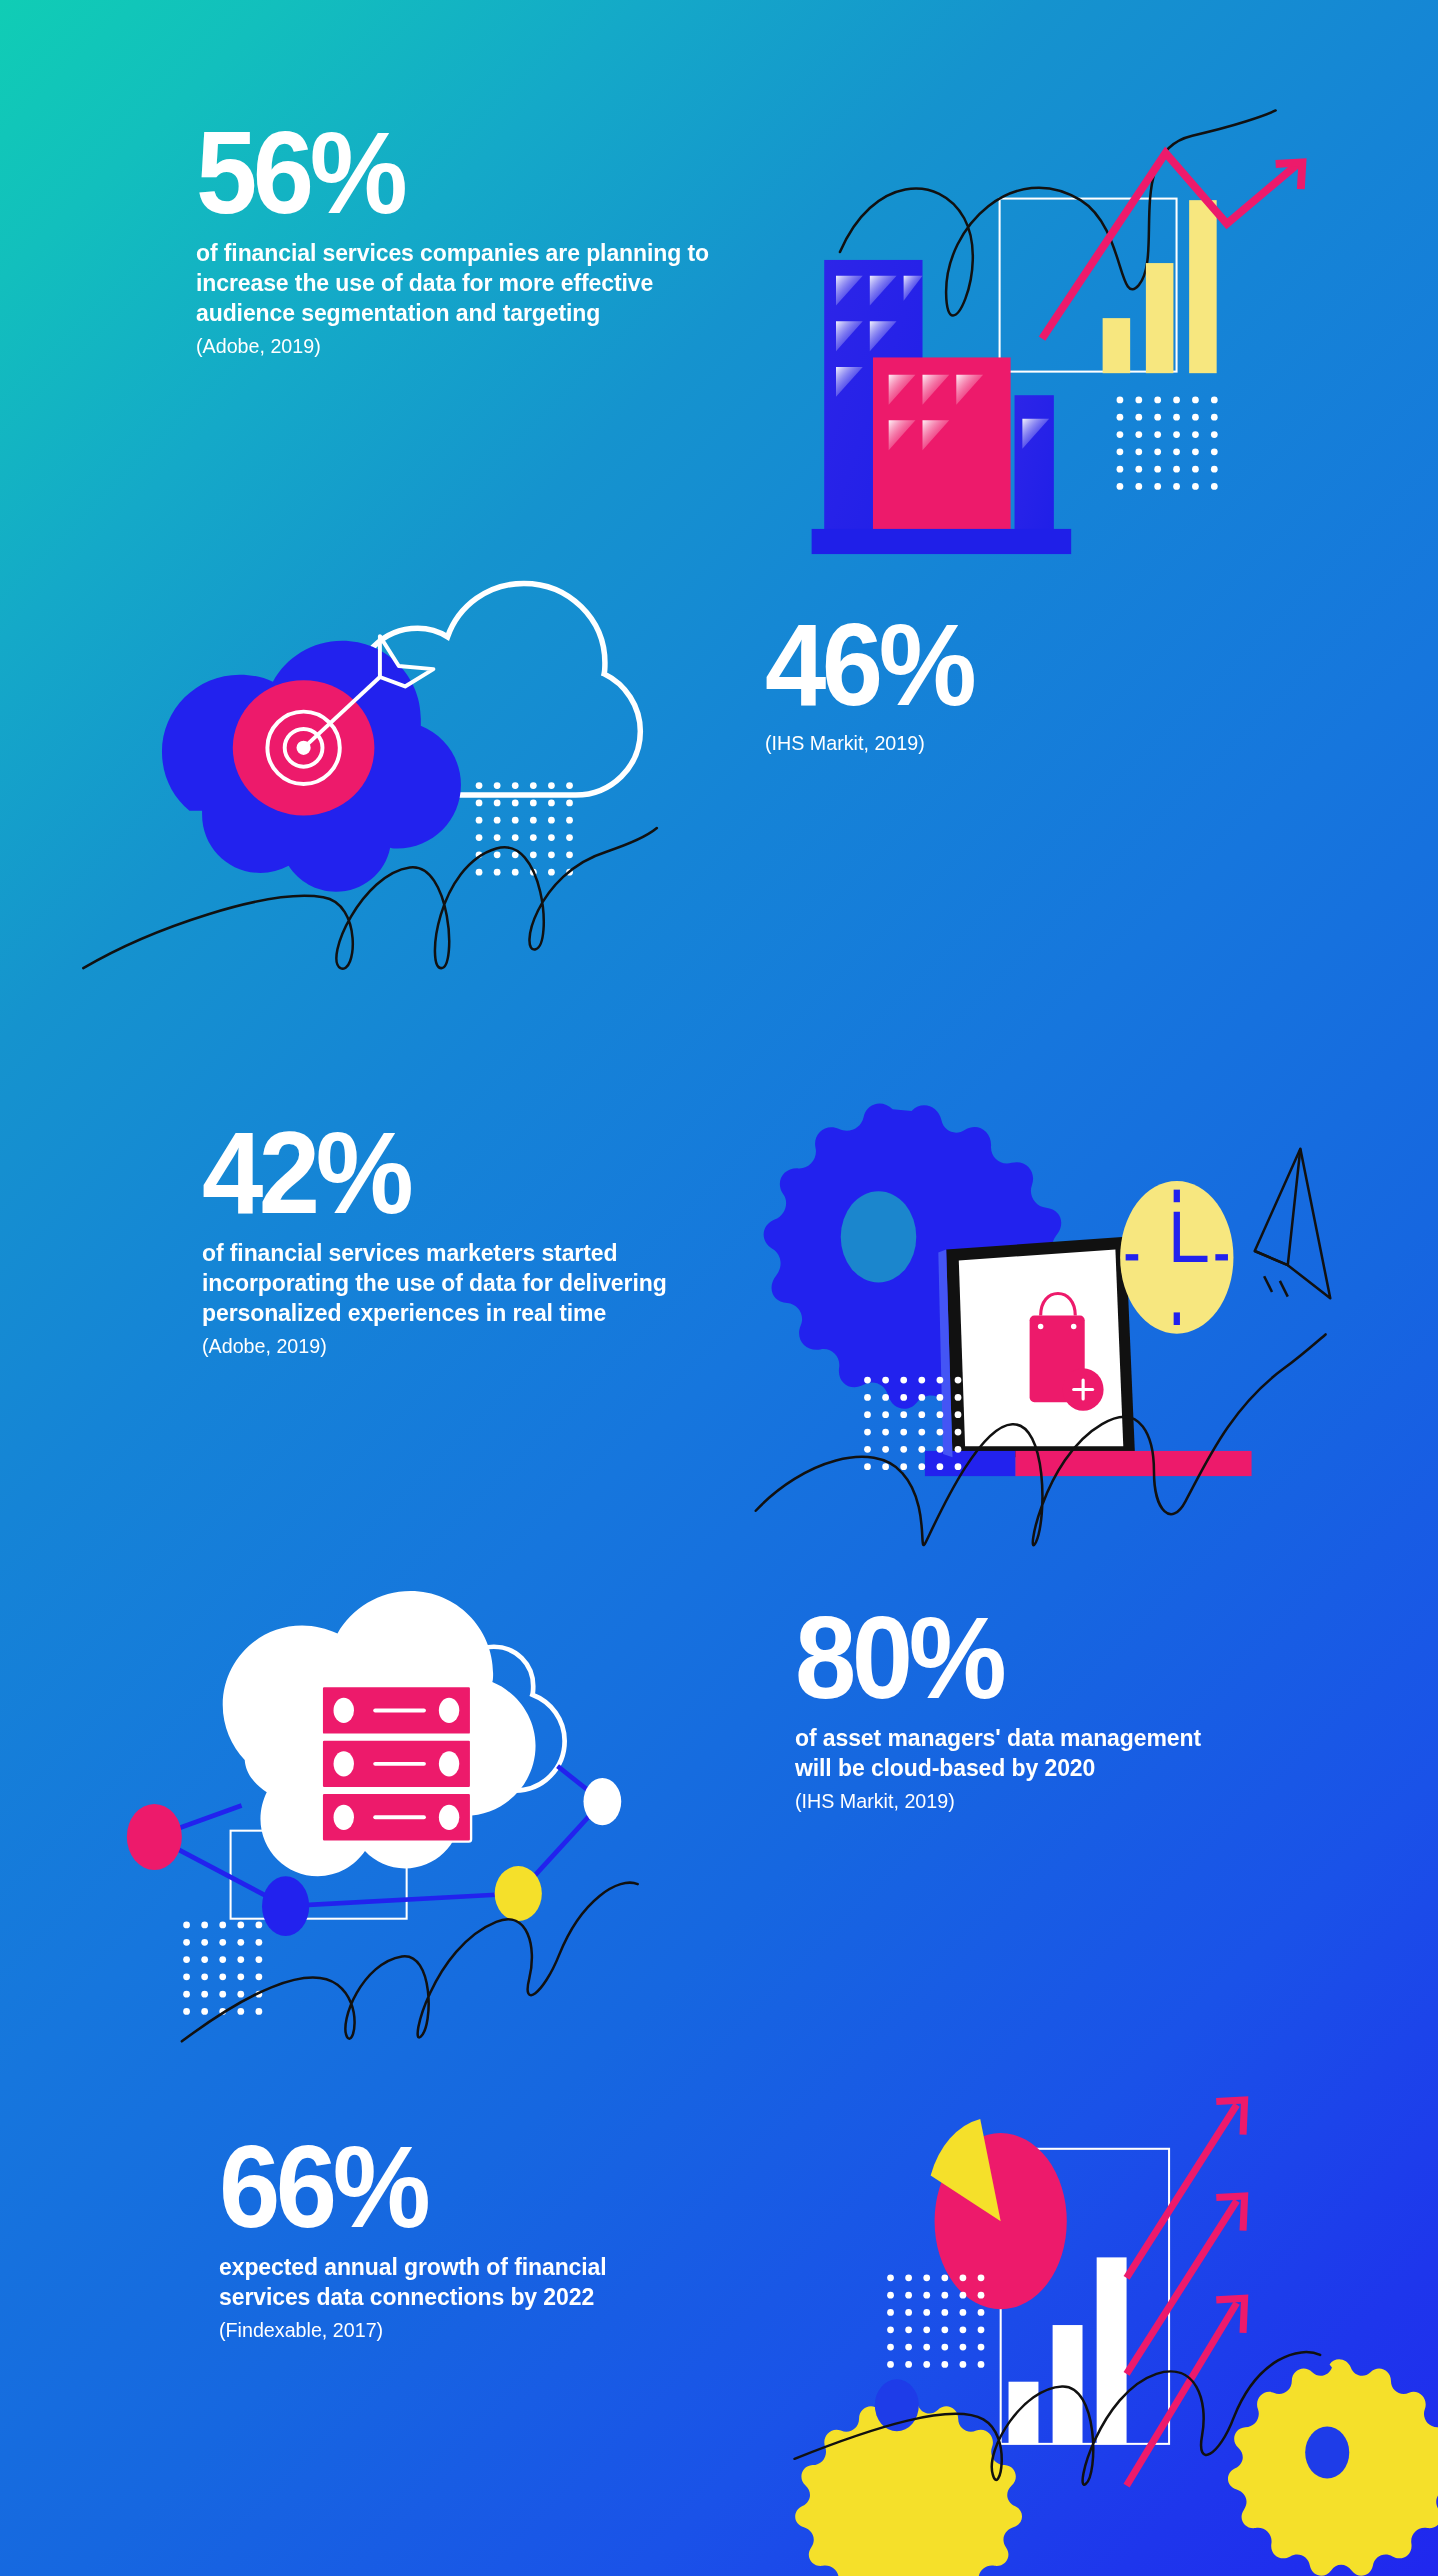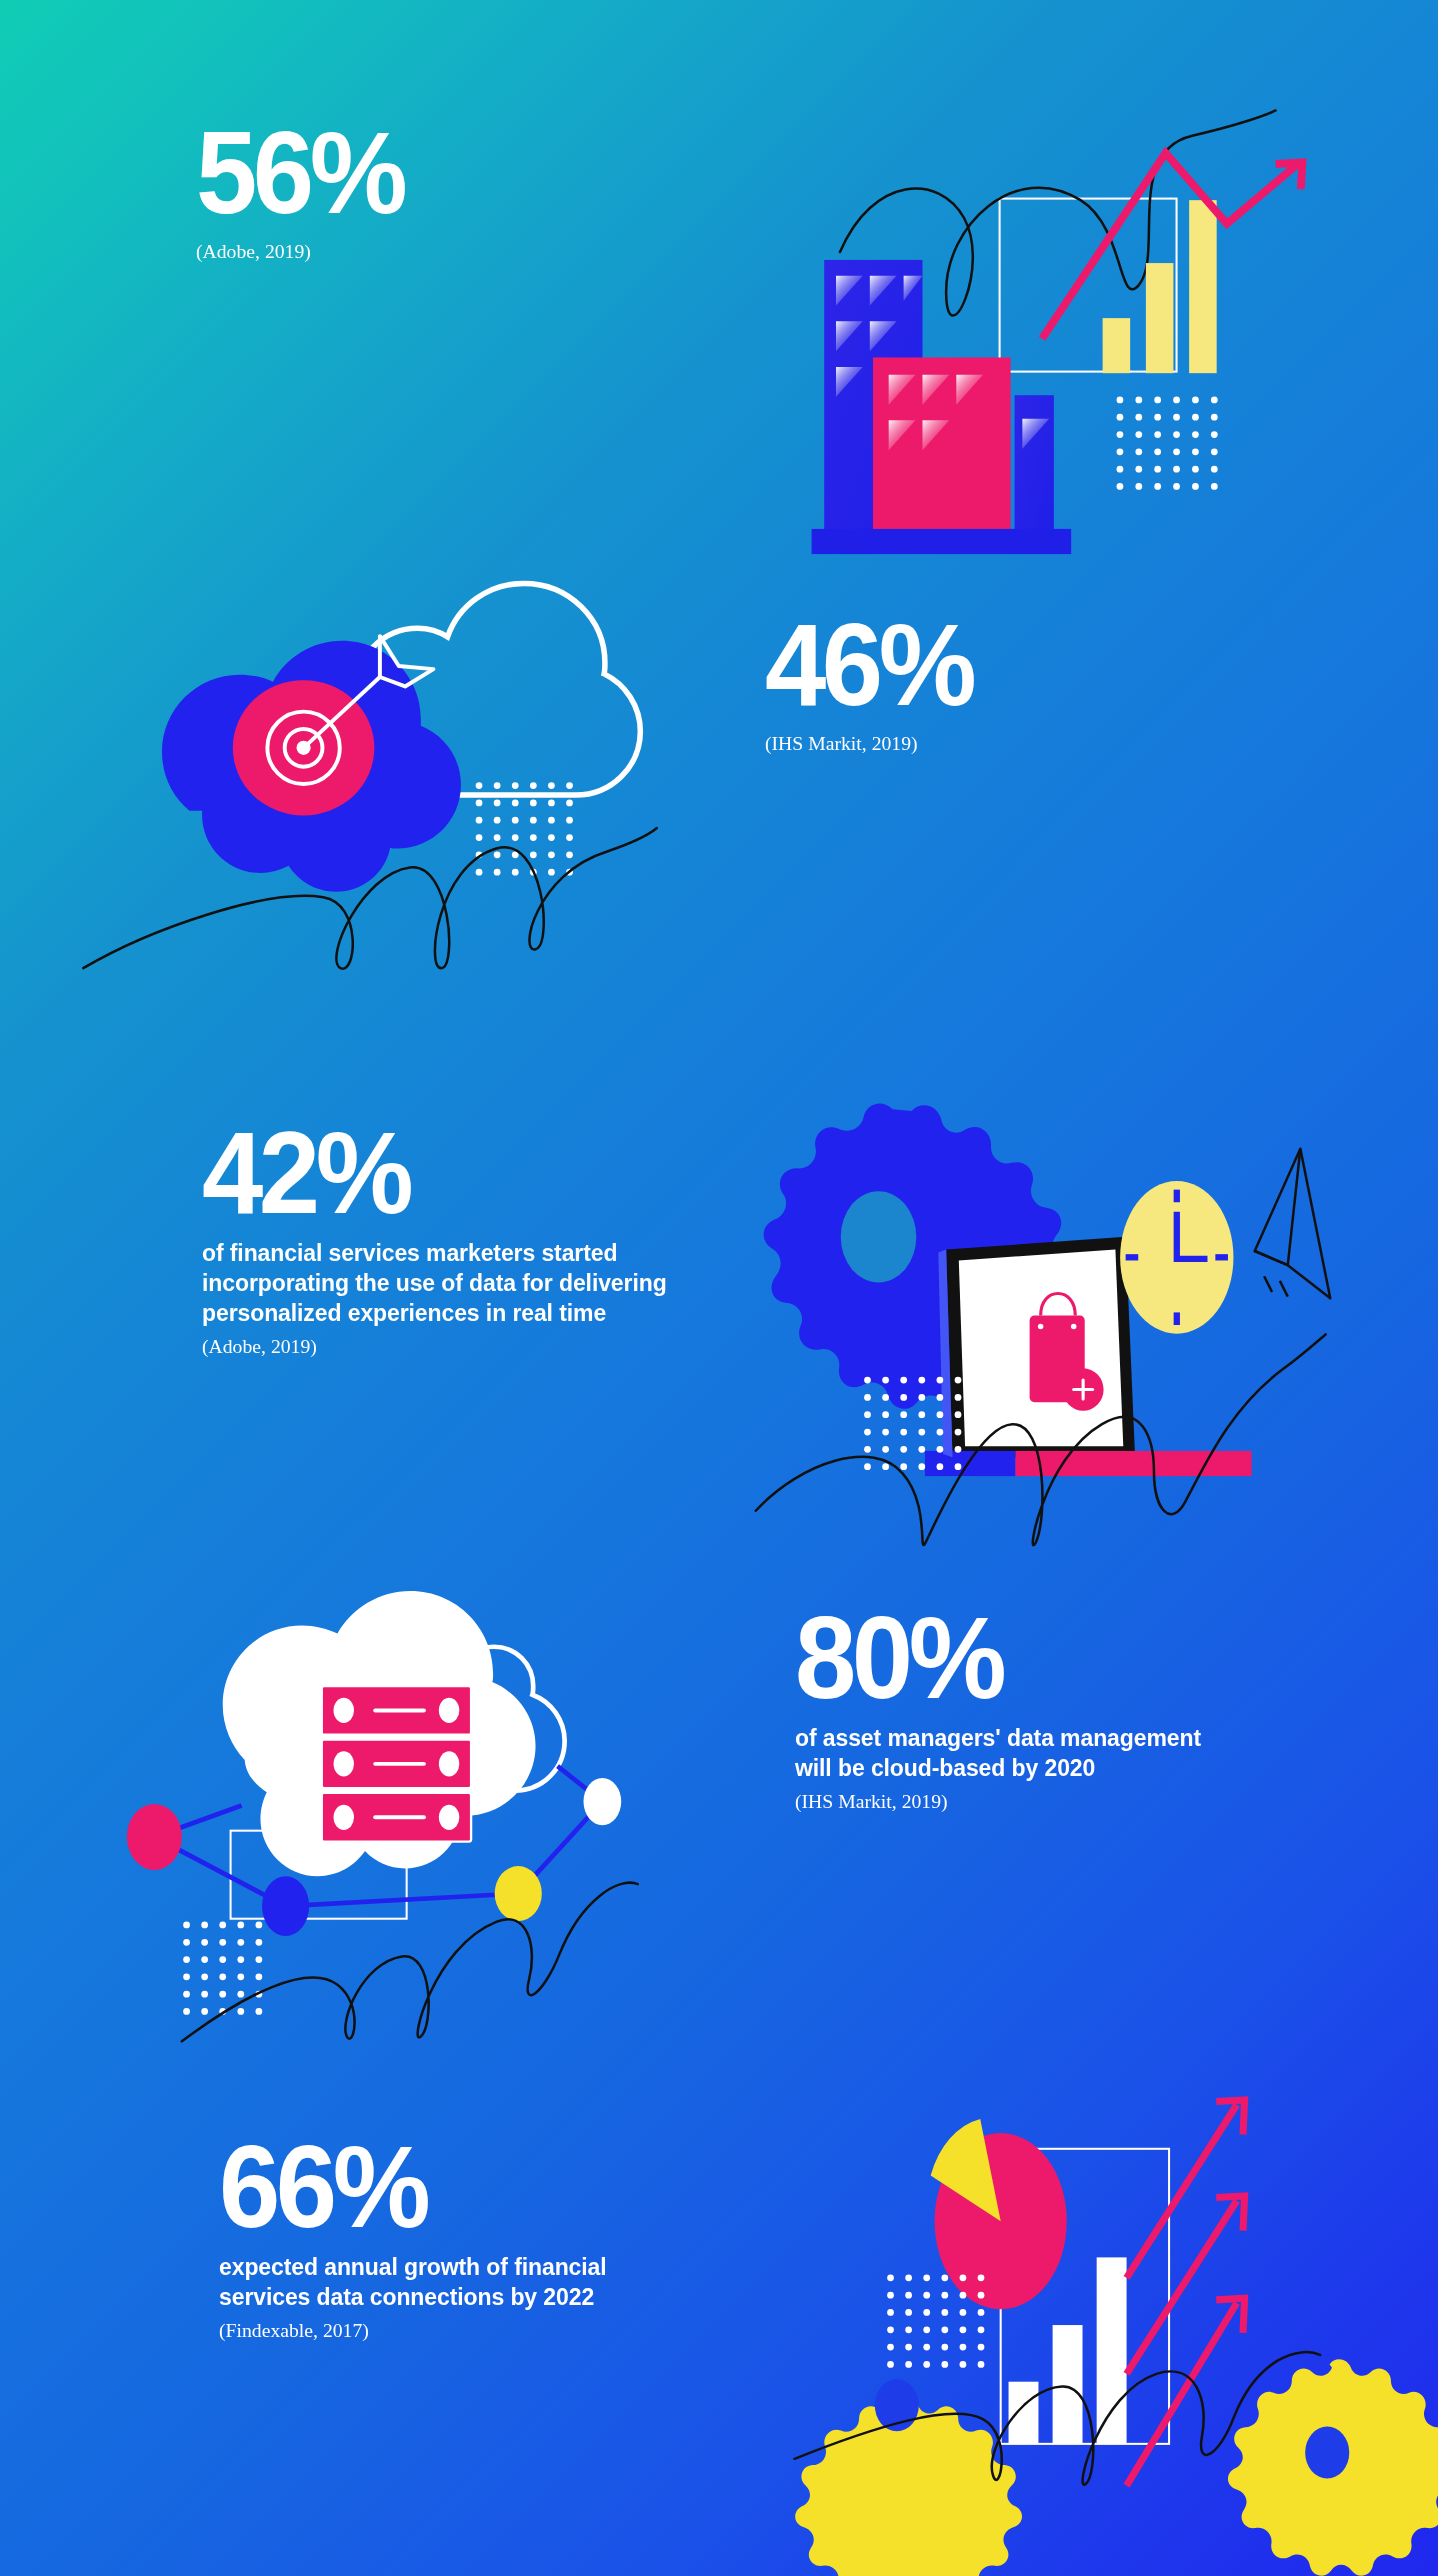--- a/index.html
+++ b/index.html
@@ -53,21 +53,20 @@
     color: #ffffff;
     margin: 0;
   }
   .stat-source {
     font-size: 19.7px;
     font-weight: 400;
     line-height: 1.3;
     color: #ffffff;
     margin: 5.5px 0 0 0;
     letter-spacing: 0px;
-    font-family: Liberation Serif, serif;
   }
 
   .stat-1 { left: 196px; top: 120px;  width: 519px; }
   .stat-2 { left: 765px; top: 612px;  width: 488px; }
   .stat-3 { left: 202px; top: 1120px; width: 472px; }
   .stat-4 { left: 795px; top: 1605px; width: 441px; }
   .stat-5 { left: 199px; top: 2134px; width: 441px; margin-left: 20px; }
 
   
   .illus {
@@ -82,20 +81,21 @@
   .illus-4 { left: 87px;  top: 1554px; width: 622px; height: 393px; }
   .illus-5 { left: 826px; top: 2018px; width: 598px; height: 441px; }
 </style>
 </head>
 <body>
 
 <div class="page">
 
   <div class="stat stat-1">
     <div class="stat-number">56%</div>
+    <div class="stat-body">of financial services companies are planning to increase the use of data for more effective audience segmentation and targeting</div>
     <div class="stat-source">(Adobe, 2019)</div>
   </div>
 
   <div class="illus illus-1">
     <svg width="582" height="409" viewBox="0 0 740 520">
       <defs>
         <linearGradient id="bldgBlue" x1="0" y1="0" x2="1" y2="1">
           <stop offset="0%" stop-color="#2d25e8"></stop>
           <stop offset="100%" stop-color="#1f1fe8"></stop>
         </linearGradient>

